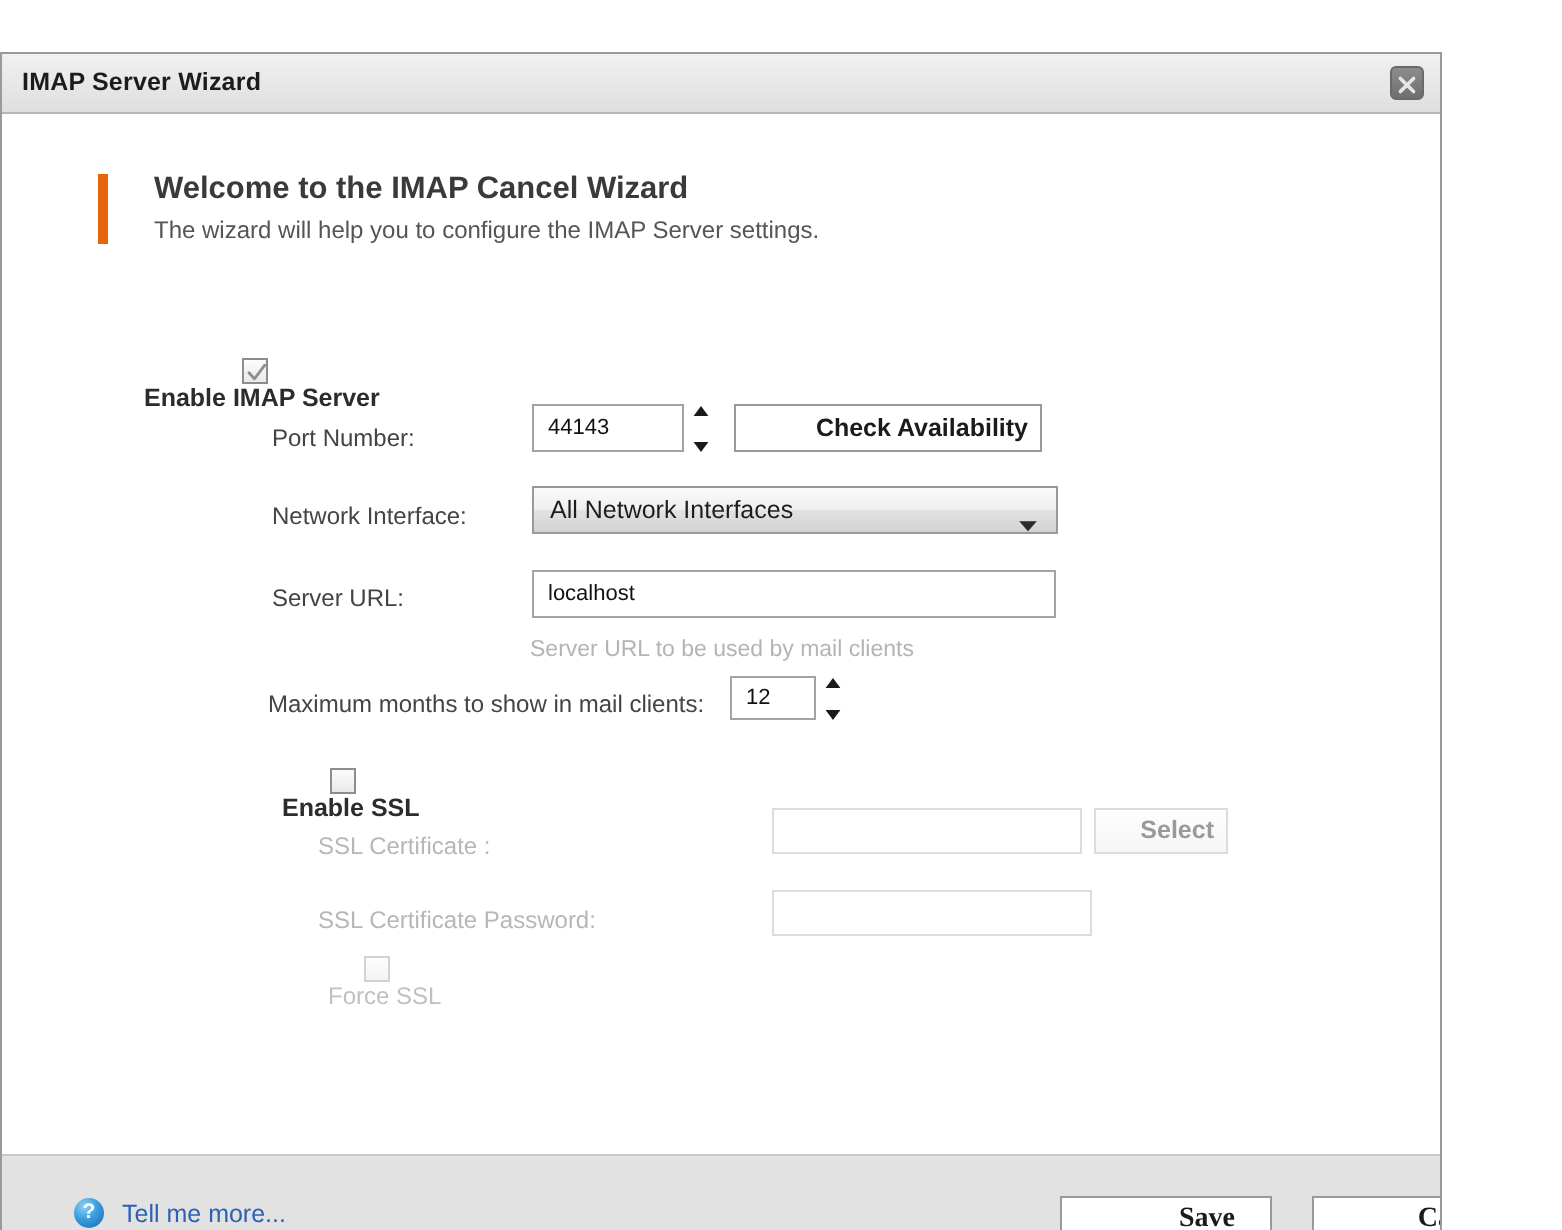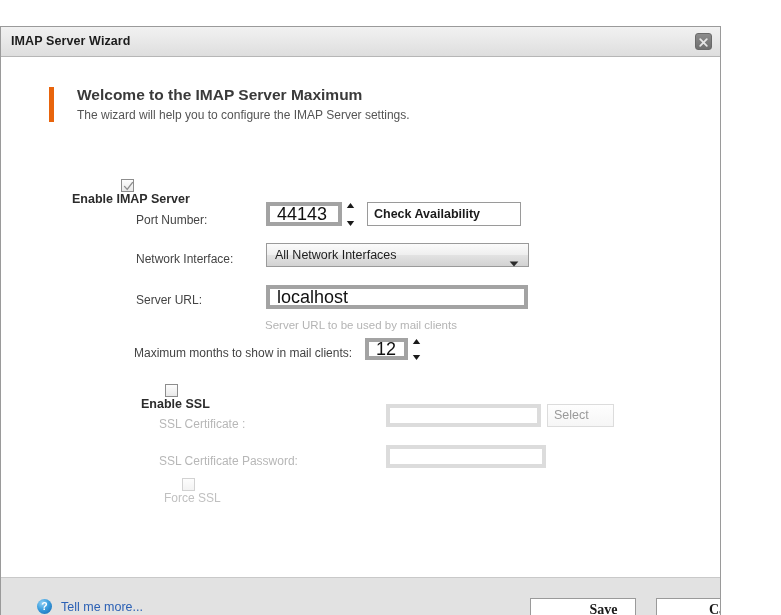--- a/index.html
+++ b/index.html
@@ -116,24 +116,24 @@
     margin-left: 7px;
     font-size: 12.5px;
     font-weight: bold;
     color: #2c2c2c;
   }
   .chk-label.dim { color: #c0c0c0; font-weight: normal; font-size: 12px; }
 
   
   .tinput {
     box-sizing: border-box;
-    border: 4px solid #a3a3a3;
+    border: 1px solid #a3a3a3;
     background: #ffffff;
     font-family: "Liberation Sans", sans-serif;
-    font-size: 18px;
+    font-size: 11px;
     color: #111111;
     padding: 0 7px;
     outline: none;
   }
   .tinput.dim { border-color: #dcdcdc; background: #ffffff; }
 
   
   .spinner {
     position: absolute;
     width: 11px;
@@ -150,25 +150,25 @@
   
   .btn {
     box-sizing: border-box;
     border: 1px solid #9a9a9a;
     background: #ffffff;
     font-family: "Liberation Sans", sans-serif;
     font-size: 12.5px;
     font-weight: bold;
     color: #1b1b1b;
     cursor: pointer;
-    text-align: left;
+    text-align: right;
     line-height: 1;
   }
   .btn.light {
-    font-weight: normal;
+    font-weight: bold;
     color: #9a9a9a;
     border: 1px solid #dcdcdc;
     background: linear-gradient(to bottom, #fefefe, #f6f6f6);
   }
 
   
   .combo {
     position: relative;
     box-sizing: border-box;
     border: 1px solid #9a9a9a;
@@ -262,21 +262,21 @@
       <svg width="11" height="11" viewBox="0 0 11 11">
         <path d="M2.2 2.2 L8.8 8.8 M8.8 2.2 L2.2 8.8" stroke="#e6e6e6" stroke-width="1.8" stroke-linecap="round"></path>
       </svg>
     </div>
   </div>
 
   <div class="content">
 
     <div class="header-block">
       <div class="header-bar"></div>
-      <div class="header-title">Welcome to the IMAP Server Maximum</div>
+      <div class="header-title">Welcome to the IMAP Cancel Wizard</div>
       <div class="header-sub">The wizard will help you to configure the IMAP Server settings.</div>
     </div>
 
     <div class="row chk-row" style="left:64px; top:122px;">
       <div class="chk">
         <svg width="11" height="11" viewBox="0 0 11 11">
           <path d="M1.5 5.4 L4.2 8.4 L9.4 1.6" stroke="#8e8e8e" stroke-width="1.4" fill="none" stroke-linecap="round" stroke-linejoin="round"></path>
         </svg>
       </div>
       <div class="chk-label">Enable IMAP Server</div>

